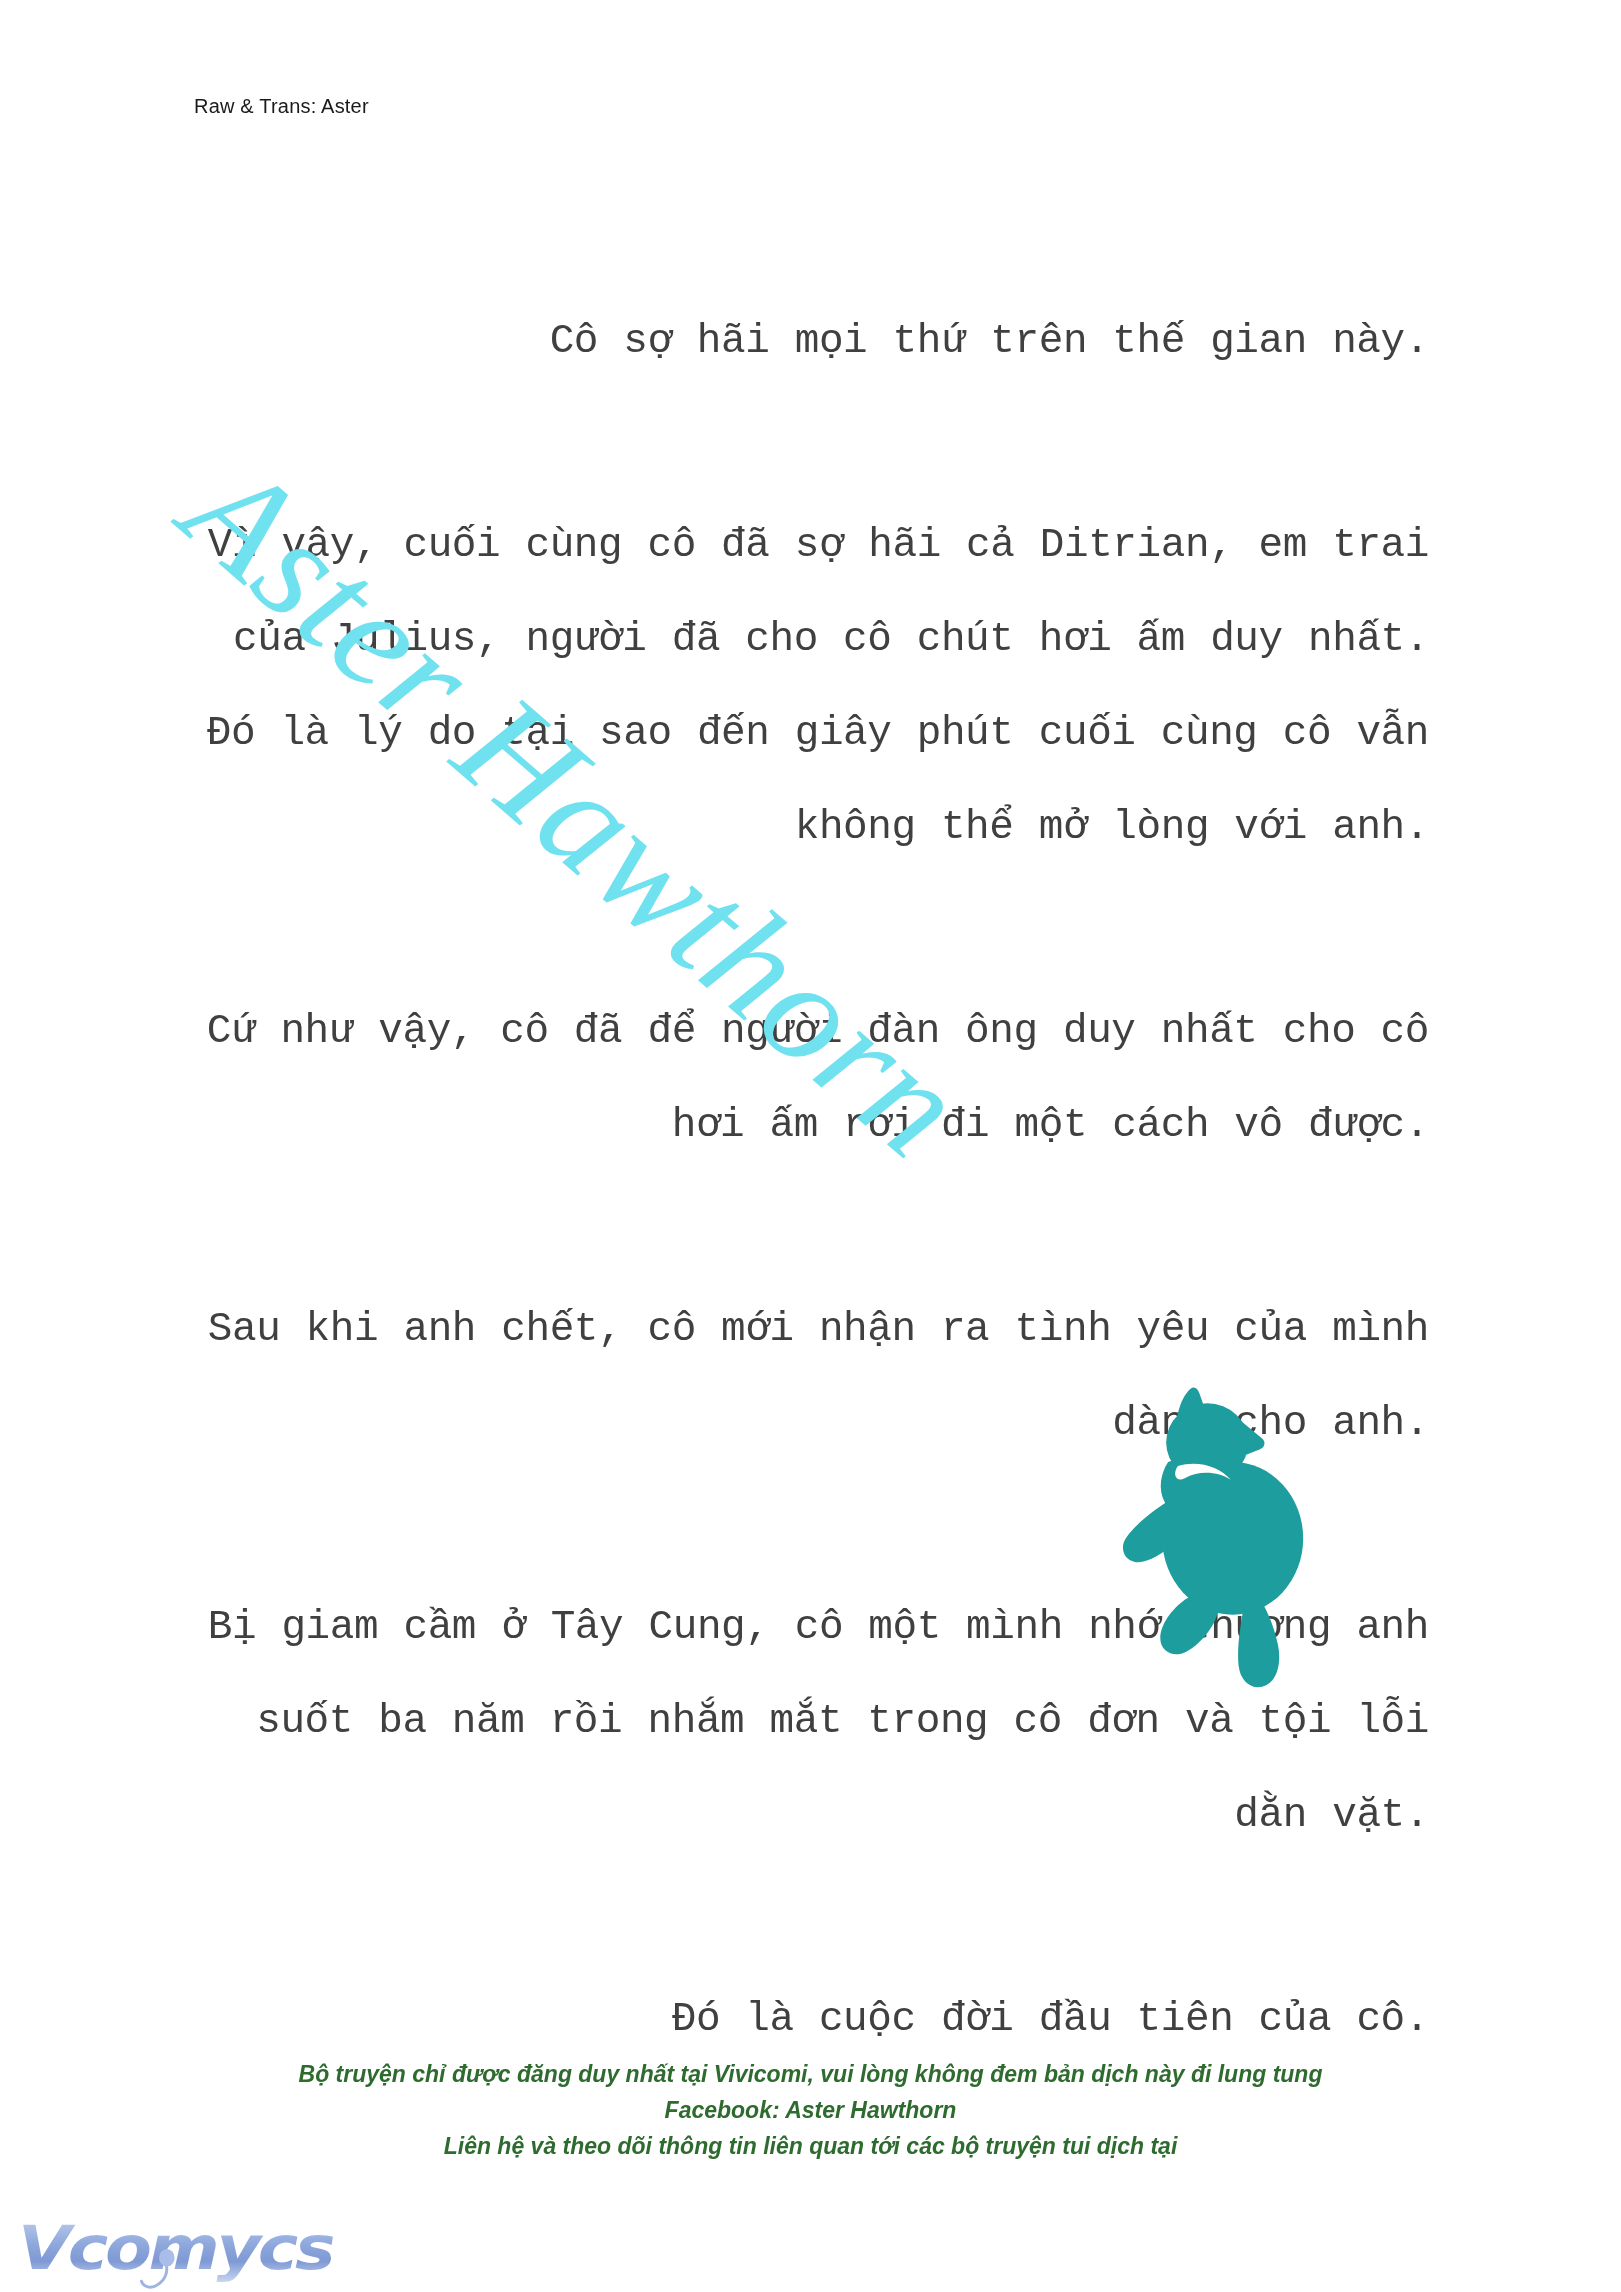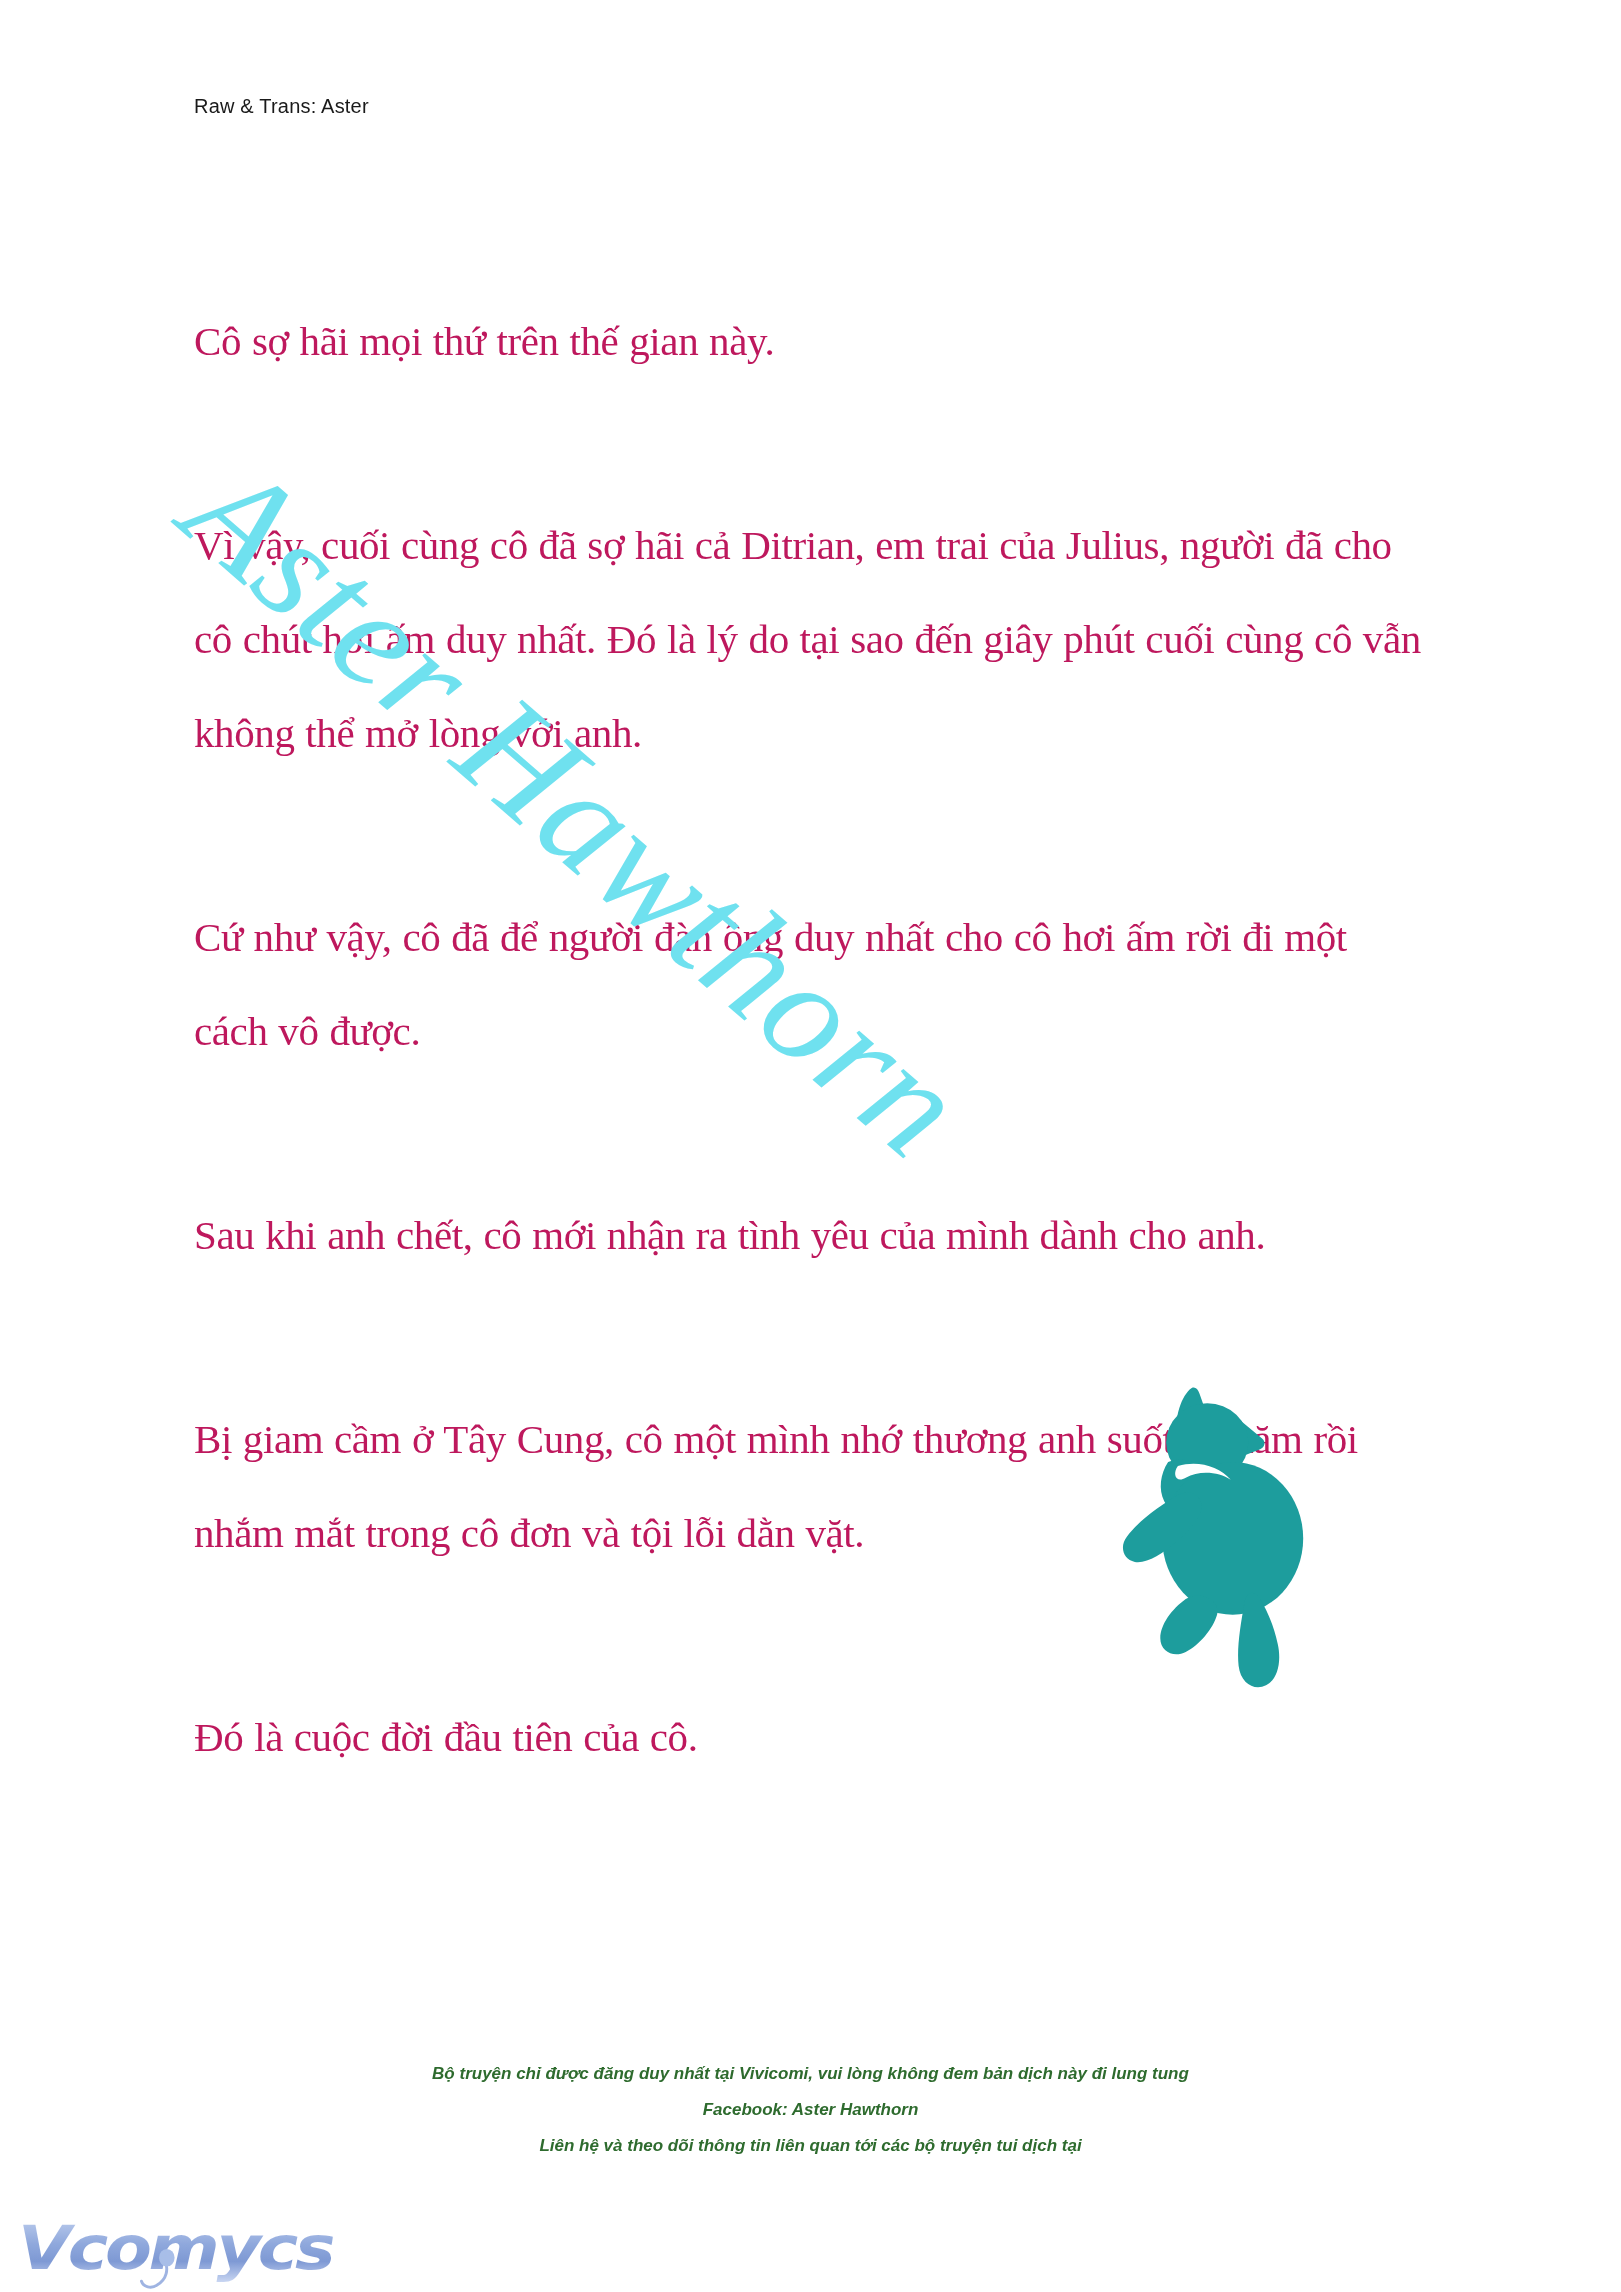--- a/index.html
+++ b/index.html
@@ -32,26 +32,26 @@
   }
 
   
   .body-area {
     position: absolute;
     left: 194px;
     top: 294px;
     width: 1235px;
   }
   .para {
-    font-family: Liberation Serif, serif;
+    font-family: Liberation Mono, monospace;
     font-size: 41px;
     line-height: 94px;
-    color: #be185d;
+    color: #404040;
     margin: 0 0 88px 0;
-    text-align: left;
+    text-align: right;
     letter-spacing: -0.4px;
     word-spacing: 1px;
   }
   .para:last-child { margin-bottom: 0; }
   .p-gap-lg { margin-bottom: 110px; }
 
   
   #watermark {
     position: absolute;
     left: 193px;
@@ -89,21 +89,21 @@
     position: absolute;
     left: 0;
     top: 2056px;
     width: 1621px;
     text-align: center;
   }
   .footer-note .fline {
     font-family: "Liberation Sans", "DejaVu Sans", sans-serif;
     font-weight: bold;
     font-style: italic;
-    font-size: 17px;
+    font-size: 23px;
     line-height: 36px;
     color: #2E6B2E;
     letter-spacing: 0px;
     white-space: nowrap;
   }
 
   
   #vcomycs-logo {
     position: absolute;
     left: 17.6px;

